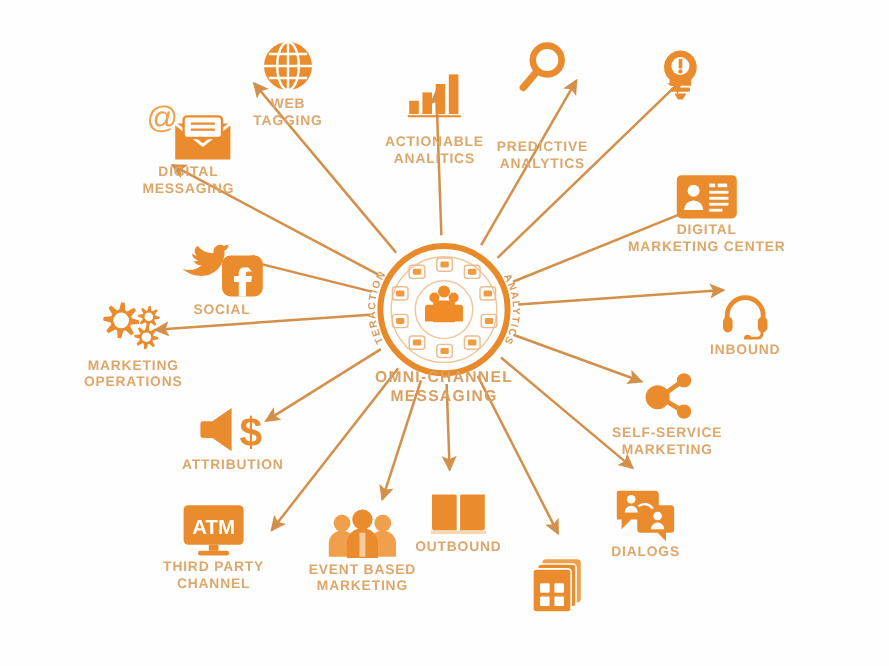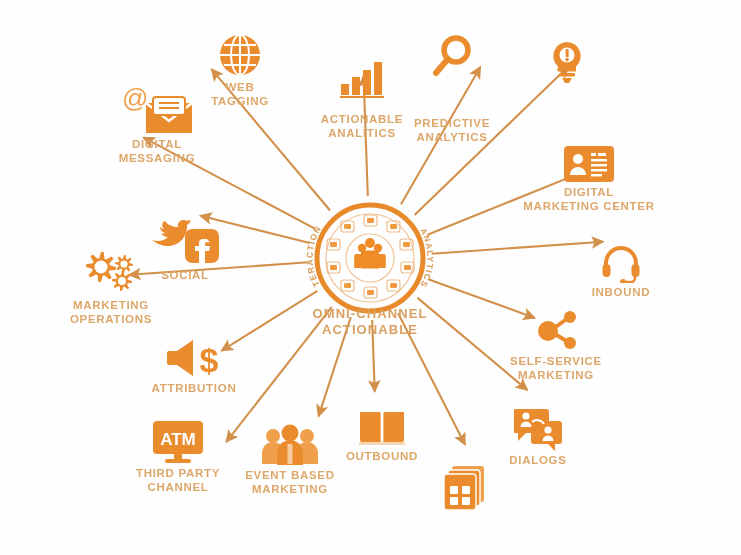--- a/index.html
+++ b/index.html
@@ -155,21 +155,21 @@
       </g>
 
       <text font-family="Liberation Sans, sans-serif" font-size="8.6" font-weight="bold" letter-spacing="1.1" fill="#d99a56">
         <textPath href="#arcL" startOffset="50%" text-anchor="middle">INTERACTIONS</textPath>
       </text>
       <text font-family="Liberation Sans, sans-serif" font-size="8.6" font-weight="bold" letter-spacing="1.1" fill="#d99a56">
         <textPath href="#arcR" startOffset="50%" text-anchor="middle">ANALYTICS</textPath>
       </text>
     </svg>
     <div id="hub-label">OMNI-CHANNEL
-ACTIONABLE</div>
+MESSAGING</div>
   </div>
 
   <div id="nodes">
       <div class="node" style="left: 157px; top: 85px;">
         <span class="icon"><svg width="74" height="50" viewBox="0 0 74 50" xmlns="http://www.w3.org/2000/svg">
             <text x="2" y="22" font-family="Liberation Sans, sans-serif" font-size="26" fill="#f0a04b">@</text>
             <path d="M26,18 h46 v30 h-46 z" fill="#ea8c2d"></path>
             <path d="M26,18 L49,36 L72,18" fill="none" stroke="#fff" stroke-width="2.4"></path>
             <path d="M36,12 h26 a3,3 0 0 1 3,3 v12 a3,3 0 0 1 -3,3 h-26 a3,3 0 0 1 -3,-3 v-12 a3,3 0 0 1 3,-3 z" fill="#fff" stroke="#ea8c2d" stroke-width="2"></path>
             <g stroke="#ea8c2d" stroke-width="2">
@@ -293,21 +293,21 @@
       </div>
       <div class="node" style="left: 382px; top: 409px;">
         <span class="icon"><svg width="48" height="38" viewBox="0 0 48 38" xmlns="http://www.w3.org/2000/svg">
             <path d="M2,3 h19 a2,2 0 0 1 2,2 v28 h-19 a2,2 0 0 1 -2,-2 z" fill="#ea8c2d"></path>
             <path d="M46,3 h-19 a2,2 0 0 0 -2,2 v28 h19 a2,2 0 0 0 2,-2 z" fill="#ea8c2d"></path>
             <rect x="22.6" y="3" width="2.8" height="30" fill="#fff"></rect>
             <path d="M1,33 h46 v3 h-46 z" fill="#f6d7b4"></path>
           </svg></span>
         <span class="label">OUTBOUND</span>
       </div>
-      <div class="node" style="left: 290px; top: 424px;">
+      <div class="node" style="left: 302px; top: 424px;">
         <span class="icon"><svg width="58" height="42" viewBox="0 0 58 42" xmlns="http://www.w3.org/2000/svg">
             <g fill="#f0a04b">
               <circle cx="12" cy="12" r="7"></circle>
               <path d="M1,40 v-11 a11,11 0 0 1 22,0 v11 z"></path>
               <circle cx="46" cy="12" r="7"></circle>
               <path d="M35,40 v-11 a11,11 0 0 1 22,0 v11 z"></path>
             </g>
             <g fill="#ea8c2d">
               <circle cx="29" cy="9" r="8.5"></circle>
               <path d="M16,41 v-12 a13,13 0 0 1 26,0 v12 z"></path>
@@ -341,21 +341,21 @@
             <path d="M34.00,19.00 L33.71,21.93 L27.31,22.44 L26.48,24.00 L29.61,29.61 L27.33,31.47 L22.44,27.31 L20.76,27.83 L19.00,34.00 L16.07,33.71 L15.56,27.31 L14.00,26.48 L8.39,29.61 L6.53,27.33 L10.69,22.44 L10.17,20.76 L4.00,19.00 L4.29,16.07 L10.69,15.56 L11.52,14.00 L8.39,8.39 L10.67,6.53 L15.56,10.69 L17.24,10.17 L19.00,4.00 L21.93,4.29 L22.44,10.69 L24.00,11.52 L29.61,8.39 L31.47,10.67 L27.31,15.56 L27.83,17.24 Z" fill="#ea8c2d"></path>
             <circle cx="19" cy="19" r="6.5" fill="#fff"></circle>
             <path d="M51.00,16.00 L50.83,17.76 L47.08,18.10 L46.57,19.06 L48.36,22.36 L47.00,23.48 L44.10,21.08 L43.07,21.39 L42.00,25.00 L40.24,24.83 L39.90,21.08 L38.94,20.57 L35.64,22.36 L34.52,21.00 L36.92,18.10 L36.61,17.07 L33.00,16.00 L33.17,14.24 L36.92,13.90 L37.43,12.94 L35.64,9.64 L37.00,8.52 L39.90,10.92 L40.93,10.61 L42.00,7.00 L43.76,7.17 L44.10,10.92 L45.06,11.43 L48.36,9.64 L49.48,11.00 L47.08,13.90 L47.39,14.93 Z" fill="#ea8c2d"></path>
             <circle cx="42" cy="16" r="3.6" fill="#fff"></circle>
             <path d="M50.00,33.00 L49.81,34.95 L45.54,35.30 L44.99,36.33 L47.07,40.07 L45.56,41.31 L42.30,38.54 L41.17,38.88 L40.00,43.00 L38.05,42.81 L37.70,38.54 L36.67,37.99 L32.93,40.07 L31.69,38.56 L34.46,35.30 L34.12,34.17 L30.00,33.00 L30.19,31.05 L34.46,30.70 L35.01,29.67 L32.93,25.93 L34.44,24.69 L37.70,27.46 L38.83,27.12 L40.00,23.00 L41.95,23.19 L42.30,27.46 L43.33,28.01 L47.07,25.93 L48.31,27.44 L45.54,30.70 L45.88,31.83 Z" fill="#ea8c2d"></path>
             <circle cx="40" cy="33" r="4" fill="#fff"></circle>
           </svg></span>
         <span class="label">MARKETING
 OPERATIONS</span>
       </div>
-      <div class="node" style="left: 185px; top: 220px;">
+      <div class="node" style="left: 185px; top: 204px;">
         <span class="icon"><svg width="70" height="46" viewBox="0 0 70 46" xmlns="http://www.w3.org/2000/svg">
             <path d="M2,20 c6,2 12,1 16,-3 c-4,0 -6,-2 -7,-4 c2,1 3,1 4,0 c-3,-1 -5,-3 -5,-6 c1,1 3,2 4,2 c-3,-3 -2,-7 1,-8 c3,4 8,6 13,6 c-1,-5 4,-9 9,-6 c1,-1 3,-1 4,-2 c-1,2 -2,3 -3,3 c1,0 2,-1 3,-1 c-1,1 -2,3 -4,4 c1,10 -7,21 -19,21 c-6,0 -11,-2 -16,-6 z" fill="#ea8c2d"></path>
             <rect x="35" y="9" width="34" height="34" rx="7" fill="#ea8c2d"></rect>
             <path d="M57,19 h-4 a4,4 0 0 0 -4,4 v3 h-4 v5 h4 v12 h6 v-12 h4.2 l0.8,-5 h-5 v-2.2 a1.5,1.5 0 0 1 1.5,-1.5 h3.5 z" fill="#fff"></path>
           </svg></span>
         <span class="label">SOCIAL</span>
       </div>
     </div>
 
 </div>

